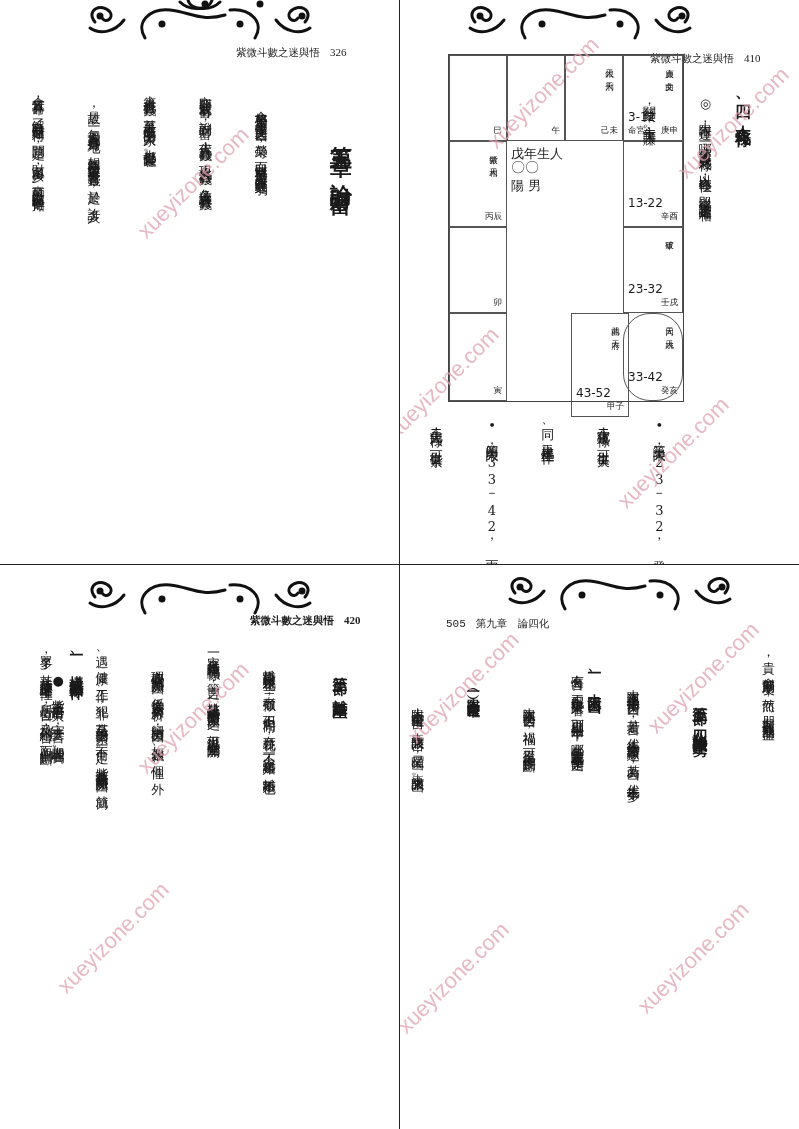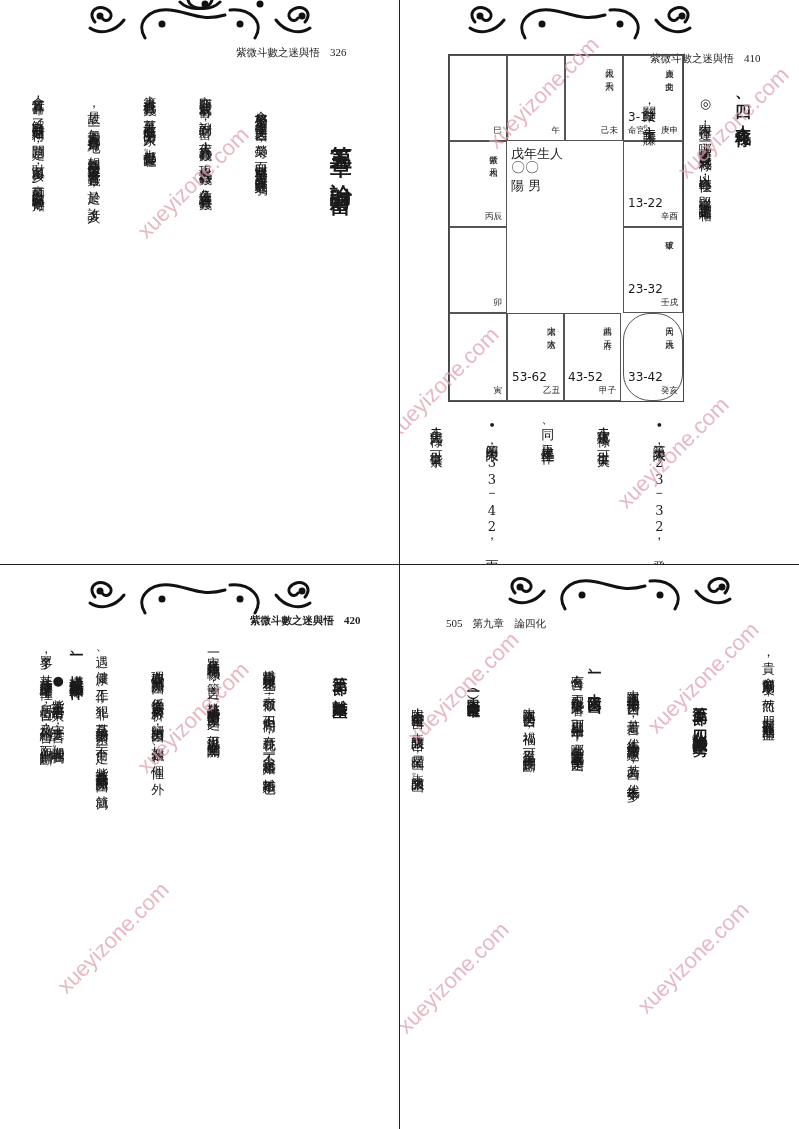--- a/index.html
+++ b/index.html
@@ -12,21 +12,21 @@
   .p-tl { left:0; top:0; }
   .p-tr { left:400px; top:0; }
   .p-bl { left:0; top:565px; }
   .p-br { left:400px; top:565px; }
 
   .ornament { position:absolute; top:0; left:40px; width:320px; height:40px; }
   .p-br .ornament { top:6px; left:60px; }
   .p-bl .ornament { top:10px; }
   .running { position:absolute; font-size:10.5px; font-family:"DejaVu Sans","Liberation Sans",sans-serif; color:#222; white-space:nowrap; }
   .running .pg { font-family:"Liberation Serif",serif; font-size:11px; margin-left:10px; }
-  .running .pgl { font-family:Liberation Serif, serif; font-size:11px; margin-right:10px; }
+  .running .pgl { font-family:Liberation Mono, monospace; font-size:11px; margin-right:10px; }
 
   .vtext { position:absolute; writing-mode:vertical-rl; text-orientation:upright;
            font-size:13px; line-height:18.6px; letter-spacing:1.5px; white-space:pre; }
   .heading { position:absolute; writing-mode:vertical-rl; text-orientation:upright;
              font-family:"DejaVu Sans","Liberation Sans",sans-serif; font-weight:bold; white-space:nowrap; }
 
   .watermark { position:absolute; color:#e0a0b0; font-family:"Liberation Sans",sans-serif;
                font-size:22px; transform:rotate(-45deg); opacity:0.75; white-space:nowrap; pointer-events:none; }
 
   
@@ -143,26 +143,21 @@
       </div>
       <div class="cell" style="left:174px;top:172px;width:60px;height:86px;">
         <span class="stars">破軍</span>
         <span class="range">23-32</span>
         <span class="branch">壬戌</span>
       </div>
 
       <div class="cell" style="left:0;top:258px;width:58px;height:88px;">
         <span class="branch">寅</span>
       </div>
-      <div class="cell" style="left:58px;top:258px;width:58px;height:88px;">
-        <span class="stars">太陽 太陰</span>
-        <span class="range">53-62</span>
-        <span class="branch">乙丑</span>
-      </div>
-      <div class="cell" style="left:114px;top:258px;width:58px;height:88px;">
+      <div class="cell" style="left:122px;top:258px;width:58px;height:104px;">
         <span class="stars">武曲 天府</span>
         <span class="range">43-52</span>
         <span class="branch">甲子</span>
       </div>
       <div class="cell" style="left:174px;top:258px;width:60px;height:88px;border-radius:27px;">
         <span class="stars">天同 天姚</span>
         <span class="range">33-42</span>
         <span class="branch">癸亥</span>
       </div>
 

